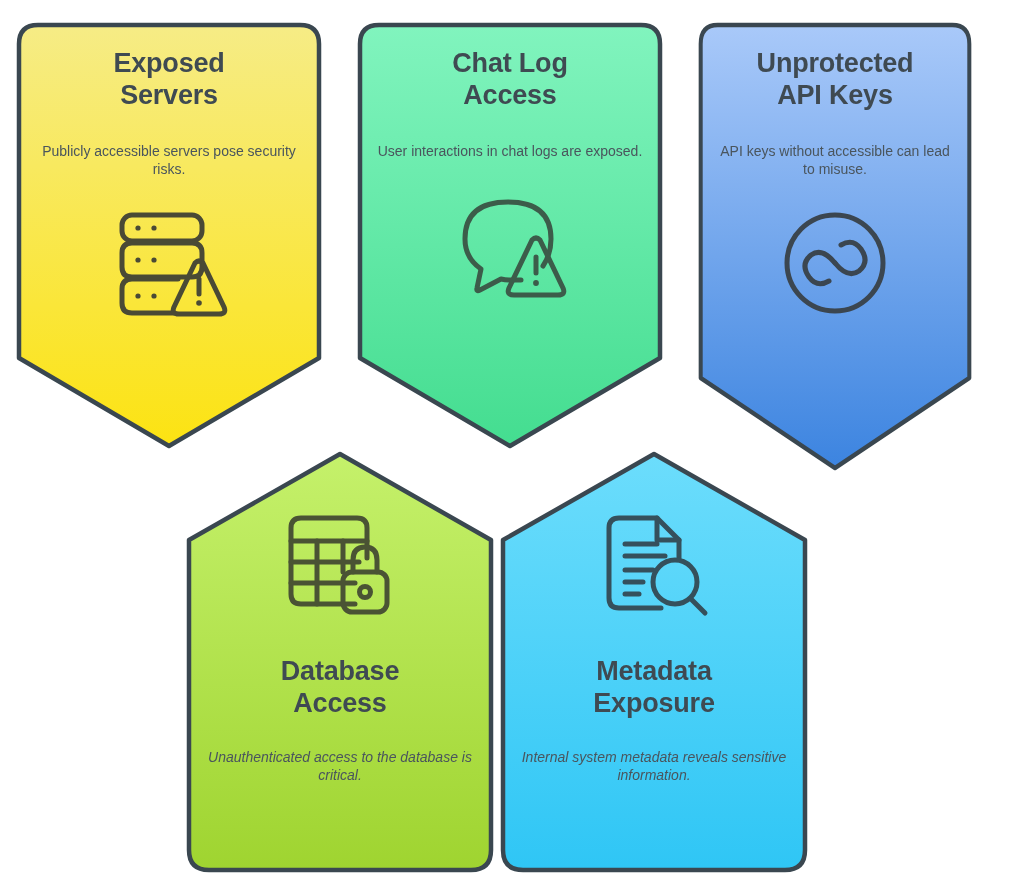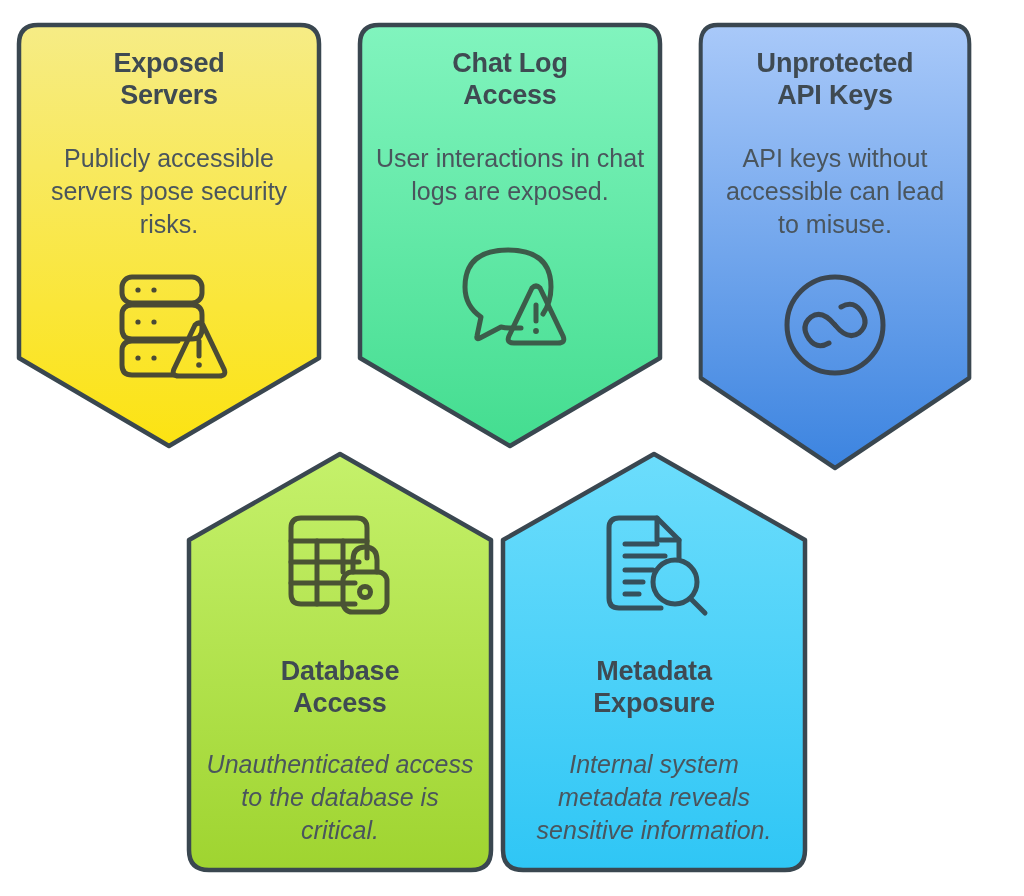--- a/index.html
+++ b/index.html
@@ -69,21 +69,21 @@
     font-weight: bold;
     font-size: 27px;
     line-height: 1.18;
     text-align: center;
     color: #3f4a52;
     letter-spacing: -0.2px;
     margin: 0;
   }
 
   .card-desc {
-    font-size: 25px;
+    font-size: 14px;
     line-height: 1.33;
     text-align: center;
     color: #4a555d;
     margin: 0;
   }
 
   .card.row-top .card-desc { margin-top: 30px; }
   .card.row-top .card-icon { margin-top: 28px; }
 
   .card.row-bottom .card-title { margin-top: 34px; }

